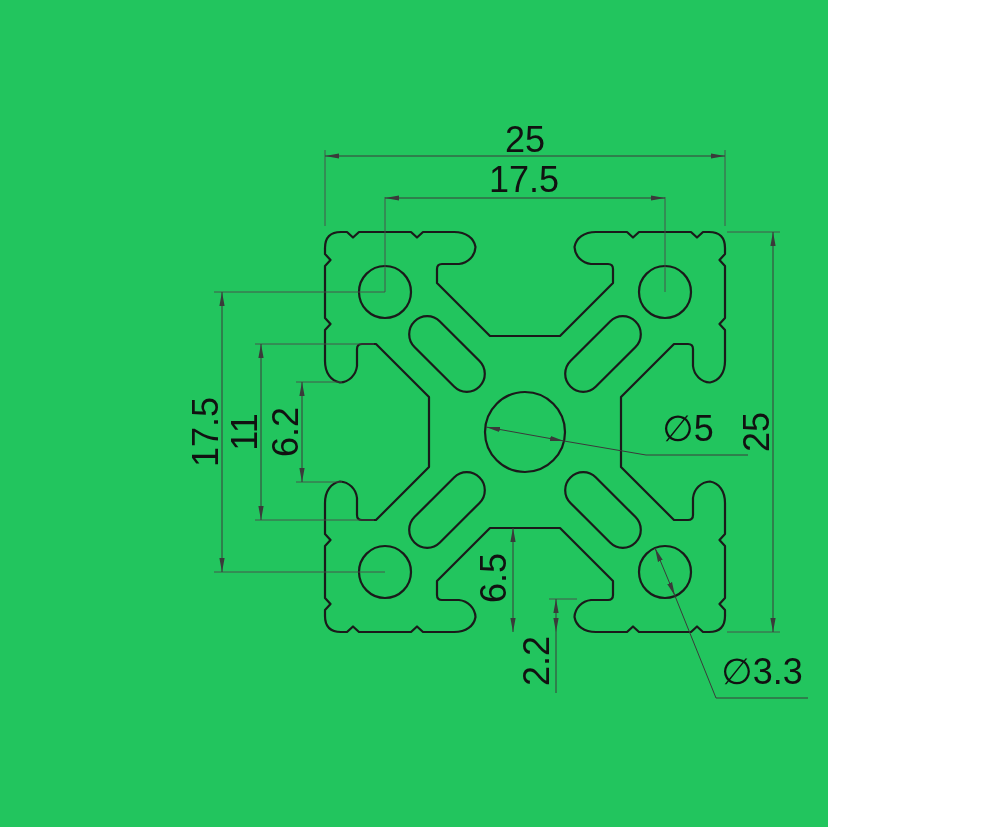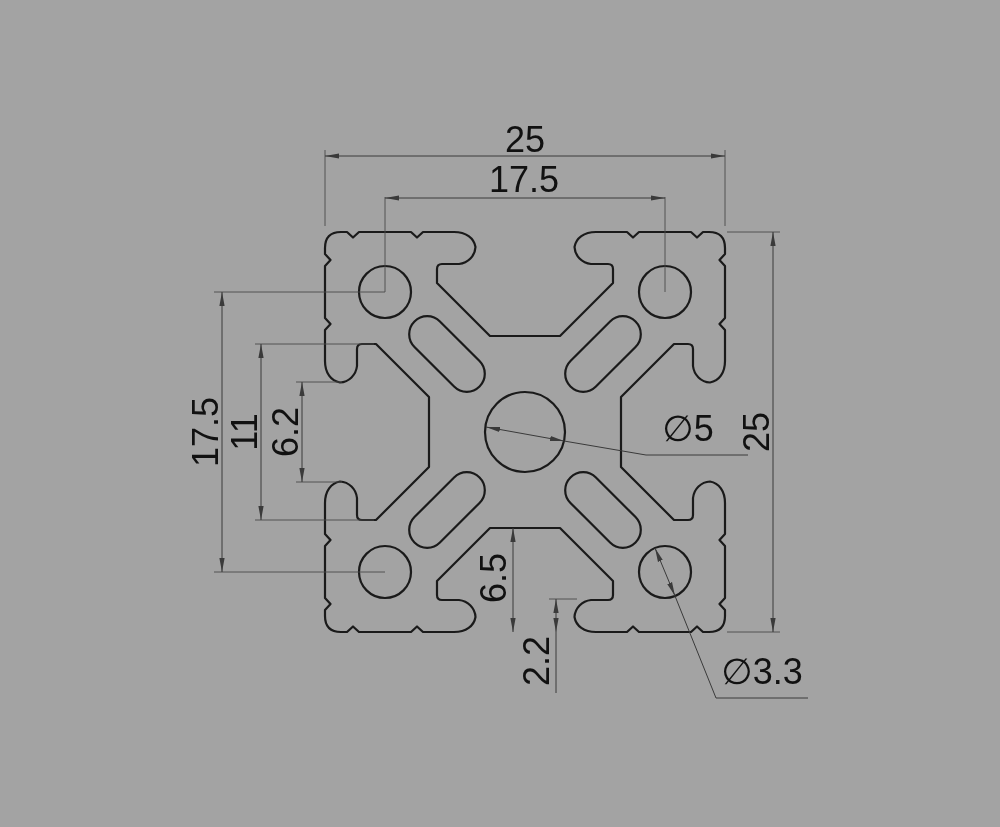--- a/index.html
+++ b/index.html
@@ -1,16 +1,16 @@
 <!DOCTYPE html>
 <html><head>
 <meta charset="utf-8">
 <style>
   html,body{margin:0;padding:0;background:#ffffff;}
-  .stage{position:relative;width:1000px;height:827px;background:#a3a3a3;overflow:hidden;
+  .stage{position:relative;width:828px;height:827px;background:#22c55e;overflow:hidden;
          font-family:"Liberation Sans", sans-serif;}
   svg{position:absolute;left:0;top:0;}
   .profile{stroke:#1a1a1a;stroke-width:2.2;fill:none;stroke-linejoin:round;stroke-linecap:round;}
   .dimline{stroke:#3a3a3a;stroke-width:1;fill:none;}
   .extline{stroke:#4a4a4a;stroke-width:0.9;fill:none;}
   .dimtext{fill:#111111;font-size:36px;font-family:"Liberation Sans", sans-serif;}
 </style>
 </head>
 <body>
 

